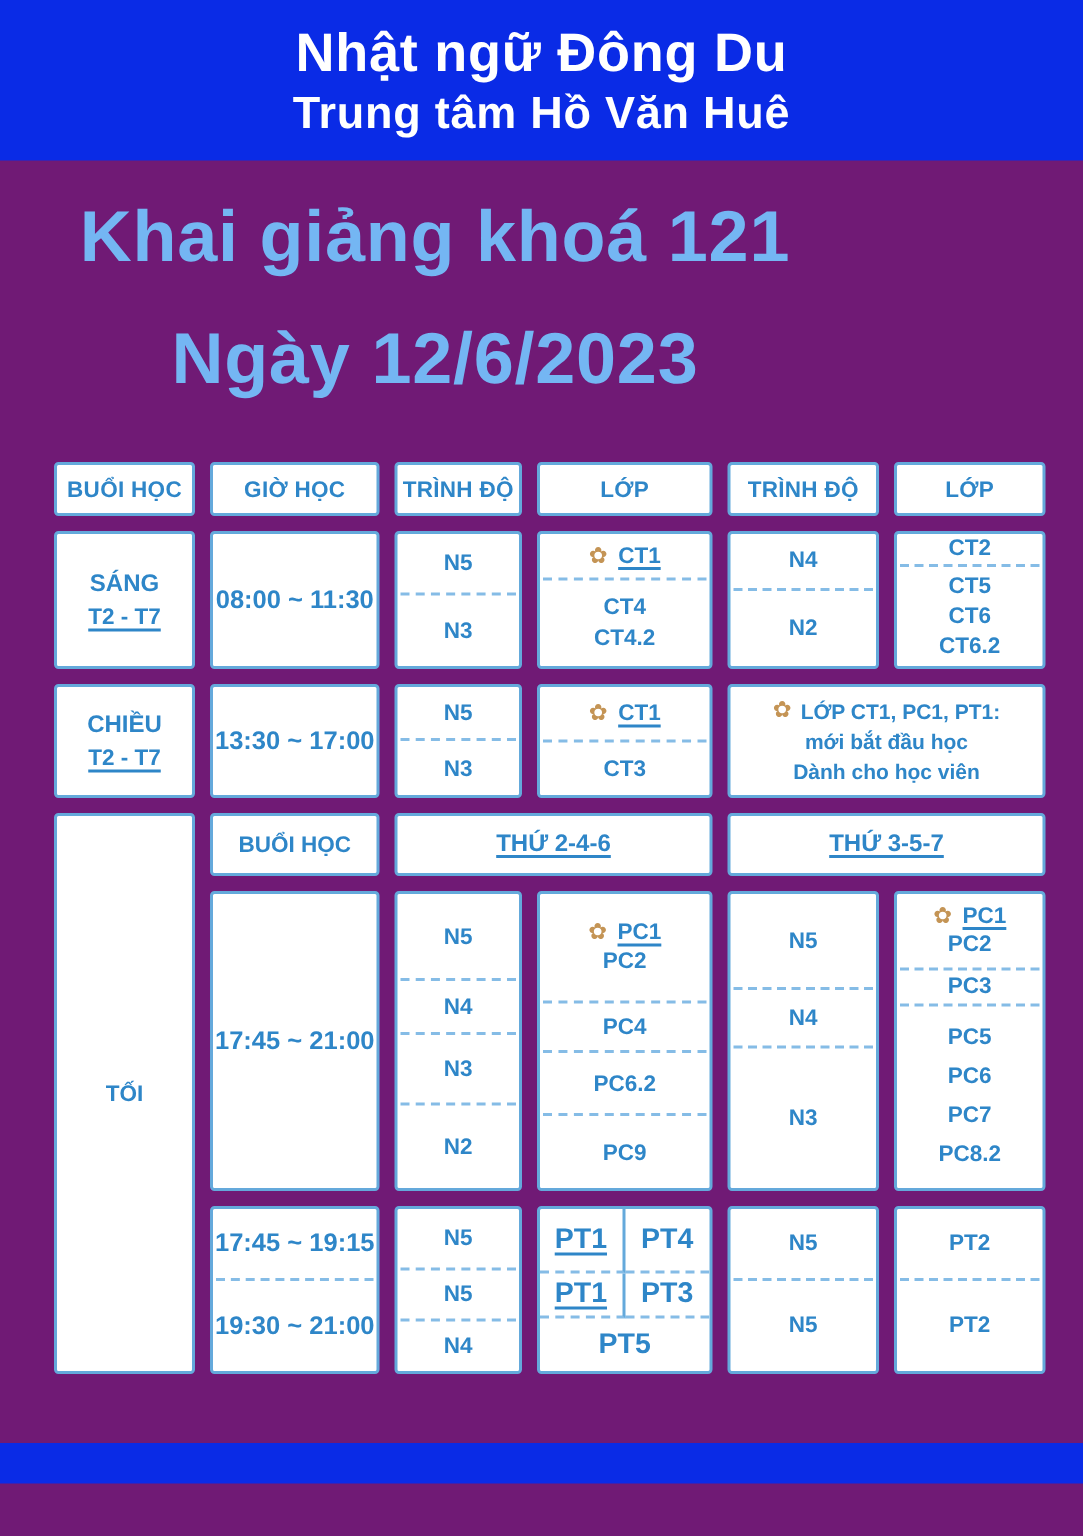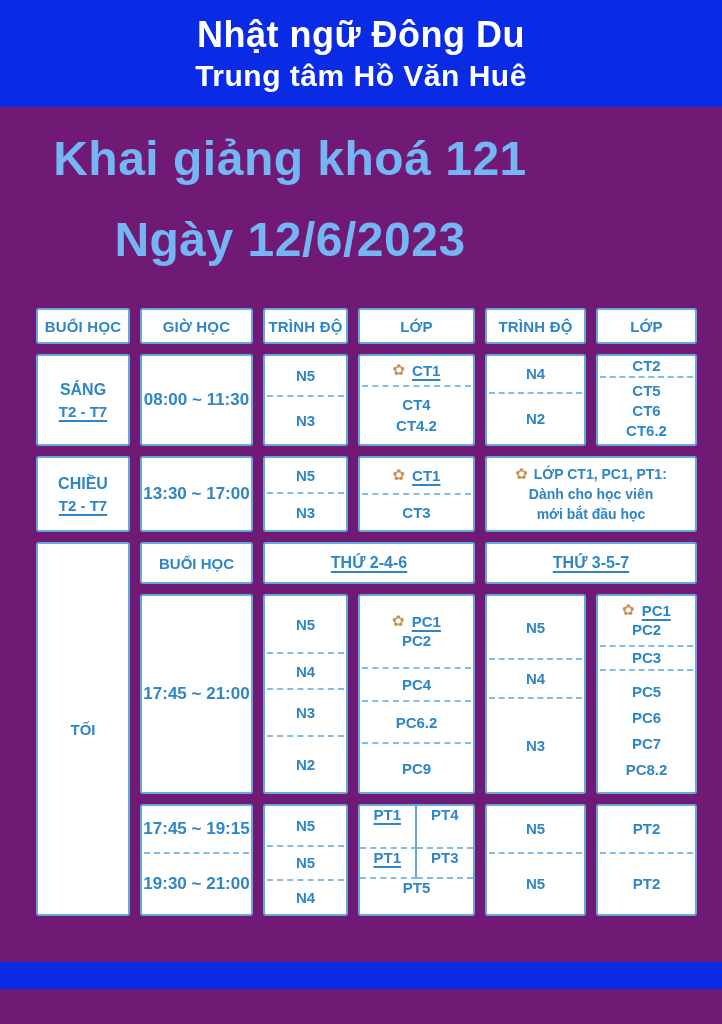--- a/index.html
+++ b/index.html
@@ -48,21 +48,21 @@
   .star { color:#c49455; font-size:15px; font-weight:normal; }
   .stack { line-height:21px; text-align:center; }
   .stack.tight { line-height:20px; }
   .stack.tall { line-height:26px; }
   .note { font-size:14px; line-height:20px; text-align:center; padding:0 4px; }
   .note .starrow { gap:6px; }
   .subhead { font-size:15px; display:flex; align-items:center; justify-content:center; }
   .thuhead { font-size:16px; display:flex; align-items:center; }
   
   .pt-grid { display:grid; grid-template-columns:1fr 1fr; grid-template-rows:40fr 28fr 32fr; }
-  .pt-grid > div { display:flex; align-items:flex-start; justify-content:center; font-size:15px; }
+  .pt-grid > div { display:flex; align-items:center; justify-content:center; font-size:19px; }
   .pt-r1c1 { border-right:2px solid #64a9db; border-bottom:2px dashed #85bce6; }
   .pt-r1c2 { border-bottom:2px dashed #85bce6; }
   .pt-r2c1 { border-right:2px solid #64a9db; border-bottom:2px dashed #85bce6; }
   .pt-r2c2 { border-bottom:2px dashed #85bce6; }
   .pt-r3 { grid-column:1/3; }
   
   .g32{flex-grow:32;} .g14{flex-grow:14;} .g23{flex-grow:23;} .g31{flex-grow:31;}
   .g54{flex-grow:54;} .g42{flex-grow:42;} .g58{flex-grow:58;} .g48{flex-grow:48;}
   .g52{flex-grow:52;} .g36{flex-grow:36;} .g64{flex-grow:64;} .g68{flex-grow:68;}
   .g40{flex-grow:40;} .g60{flex-grow:60;} .g28{flex-grow:28;} .g30{flex-grow:30;}
@@ -151,22 +151,22 @@
         </div>
       </div>
       <div class="dash"></div>
       <div class="sec g52">CT3</div>
     </div>
     <div class="c note" style="grid-area:3/5/4/7">
       <div class="starrow">
         <span class="star">✿</span>
         <span>LỚP CT1, PC1, PT1:</span>
       </div>
+      <div>mới bắt đầu học</div>
       <div>Dành cho học viên</div>
-      <div>mới bắt đầu học</div>
     </div>
 
     <div class="c subhead" style="grid-area:4/1/7/2">TỐI</div>
     <div class="c subhead" style="grid-area:4/2/5/3">BUỔI HỌC</div>
     <div class="c thuhead" style="grid-area:4/3/5/5">
       <span class="u">THỨ 2-4-6</span>
     </div>
     <div class="c thuhead" style="grid-area:4/5/5/7">
       <span class="u">THỨ 3-5-7</span>
     </div>

